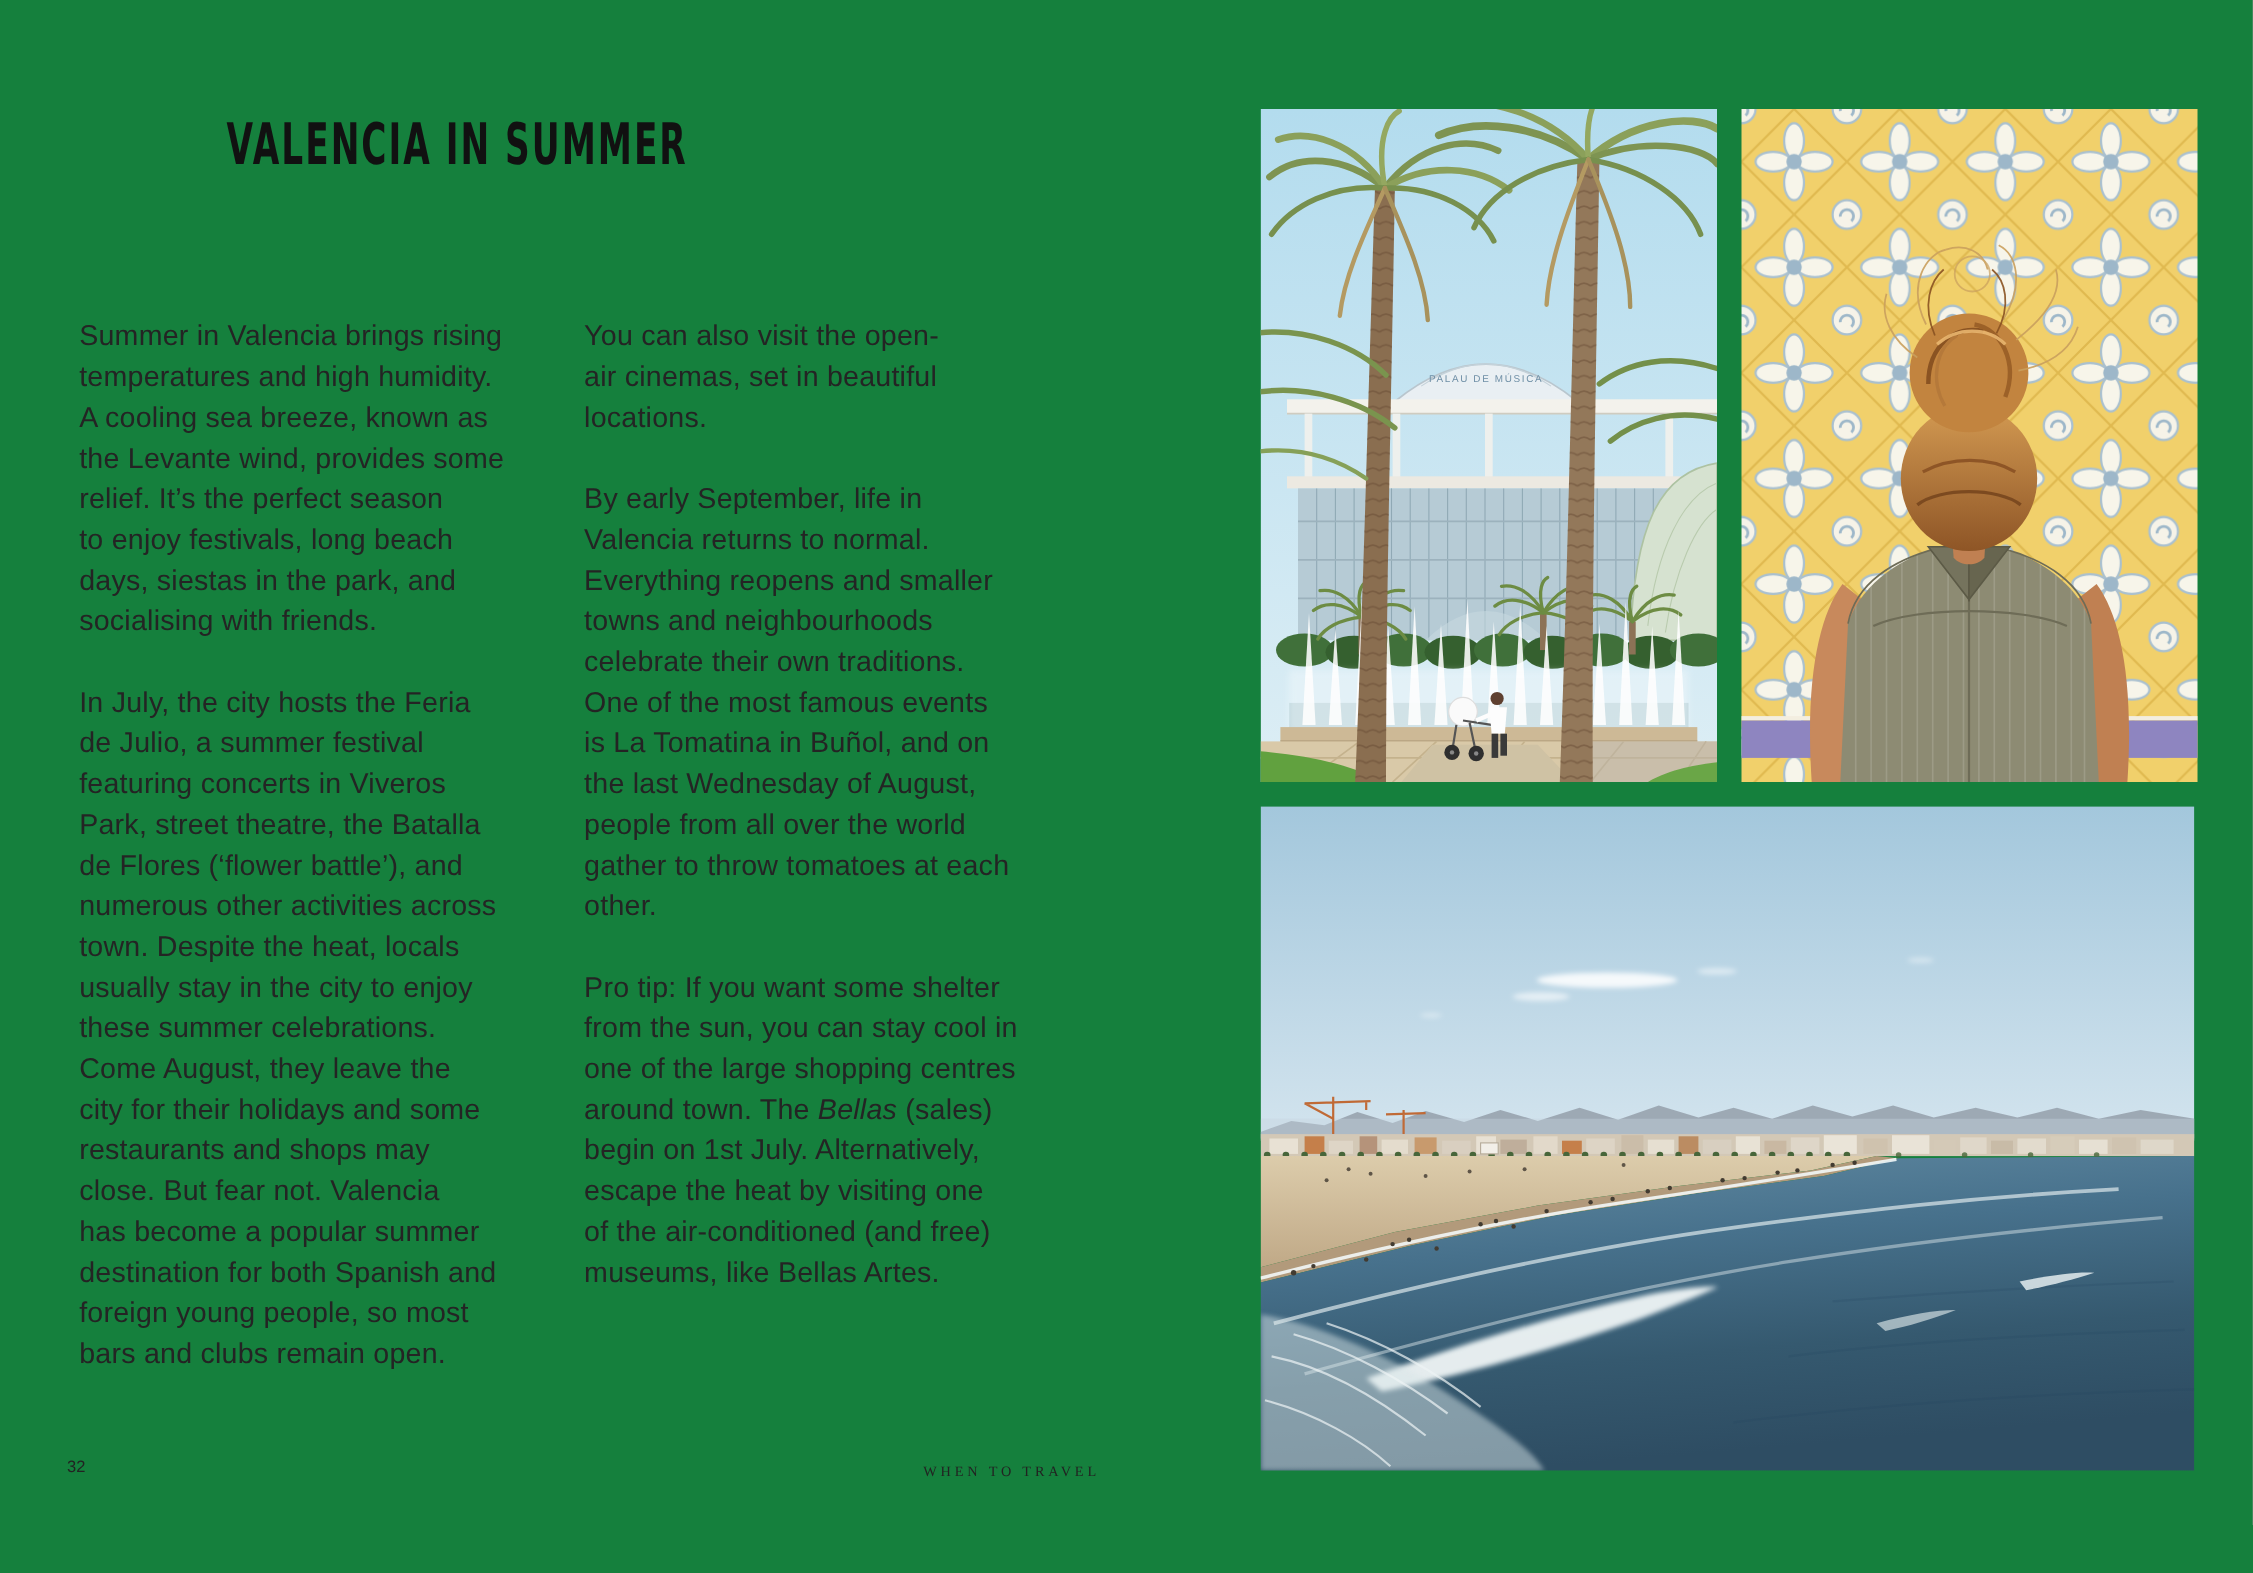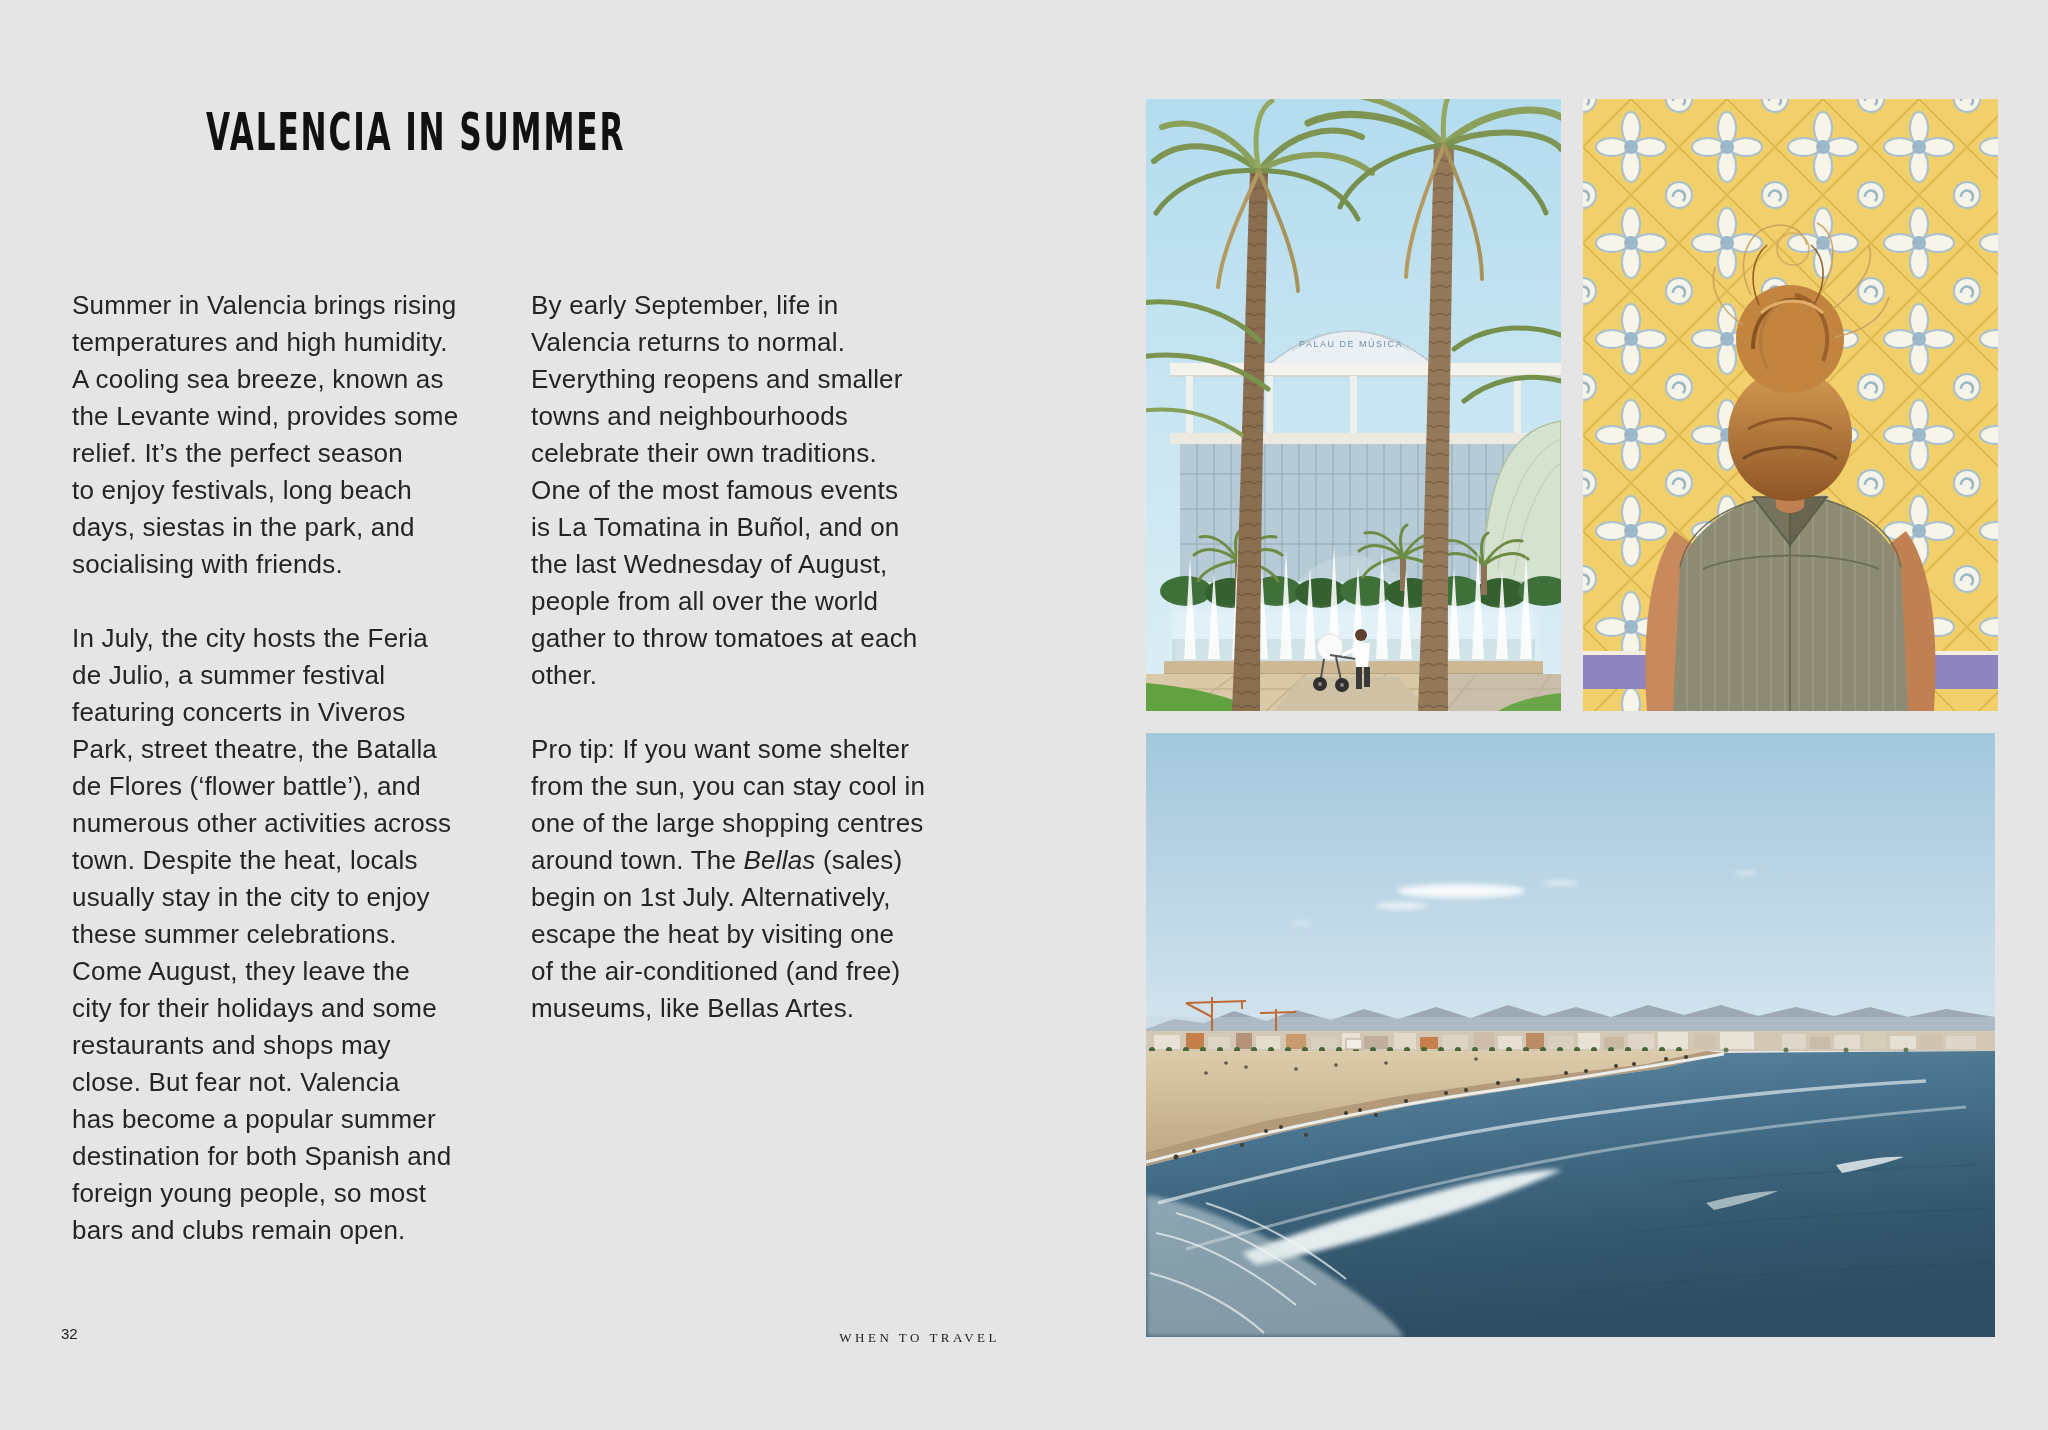--- a/index.html
+++ b/index.html
@@ -1,16 +1,16 @@
 <!DOCTYPE html>
 <html><head>
 <meta charset="utf-8">
 <style>
   html,body{margin:0;padding:0;background:#9a9a9a;}
-  .page{position:relative;width:2048px;height:1430px;background:#e5e5e5;overflow:hidden;
+  .page{position:relative;width:2048px;height:1430px;background:#15803d;overflow:hidden;
         font-family:"Liberation Sans",sans-serif;color:#212121;}
   .title{position:absolute;left:206px;top:102px;font-family:"DejaVu Sans",sans-serif;
          font-size:52px;font-weight:bold;letter-spacing:3px;white-space:nowrap;
          transform:scaleX(0.60);transform-origin:left top;color:#111;}
   .col{position:absolute;top:287px;font-size:26px;line-height:37px;letter-spacing:0.2px;color:#242424;}
   .col p{margin:0 0 37px 0;white-space:nowrap;}
   .col1{left:72px;}
   .col2{left:531px;}
   .pagenum{position:absolute;left:61px;top:1325px;font-family:Liberation Sans, sans-serif;
            font-size:15px;color:#222;}
@@ -28,20 +28,21 @@
 <div class="page">
 
   <div class="title">VALENCIA IN SUMMER</div>
 
   <div class="col col1">
     <p>Summer in Valencia brings rising<br>temperatures and high humidity.<br>A cooling sea breeze, known as<br>the Levante wind, provides some<br>relief. It’s the perfect season<br>to enjoy festivals, long beach<br>days, siestas in the park, and<br>socialising with friends.</p>
     <p>In July, the city hosts the Feria<br>de Julio, a summer festival<br>featuring concerts in Viveros<br>Park, street theatre, the Batalla<br>de Flores (‘flower battle’), and<br>numerous other activities across<br>town. Despite the heat, locals<br>usually stay in the city to enjoy<br>these summer celebrations.<br>Come August, they leave the<br>city for their holidays and some<br>restaurants and shops may<br>close. But fear not. Valencia<br>has become a popular summer<br>destination for both Spanish and<br>foreign young people, so most<br>bars and clubs remain open.</p>
   </div>
 
   <div class="col col2">
+    <p>You can also visit the open-<br>air cinemas, set in beautiful<br>locations.</p>
     <p>By early September, life in<br>Valencia returns to normal.<br>Everything reopens and smaller<br>towns and neighbourhoods<br>celebrate their own traditions.<br>One of the most famous events<br>is La Tomatina in Buñol, and on<br>the last Wednesday of August,<br>people from all over the world<br>gather to throw tomatoes at each<br>other.</p>
     <p>Pro tip: If you want some shelter<br>from the sun, you can stay cool in<br>one of the large shopping centres<br>around town. The <i>Bellas</i> (sales)<br>begin on 1st July. Alternatively,<br>escape the heat by visiting one<br>of the air-conditioned (and free)<br>museums, like Bellas Artes.</p>
   </div>
 
   <div class="pagenum">32</div>
   <div class="footer">WHEN TO TRAVEL</div>
 
   <div class="photo" id="photo-palau">
   <svg width="415" height="612" viewBox="0 0 415 612">
     <defs>

